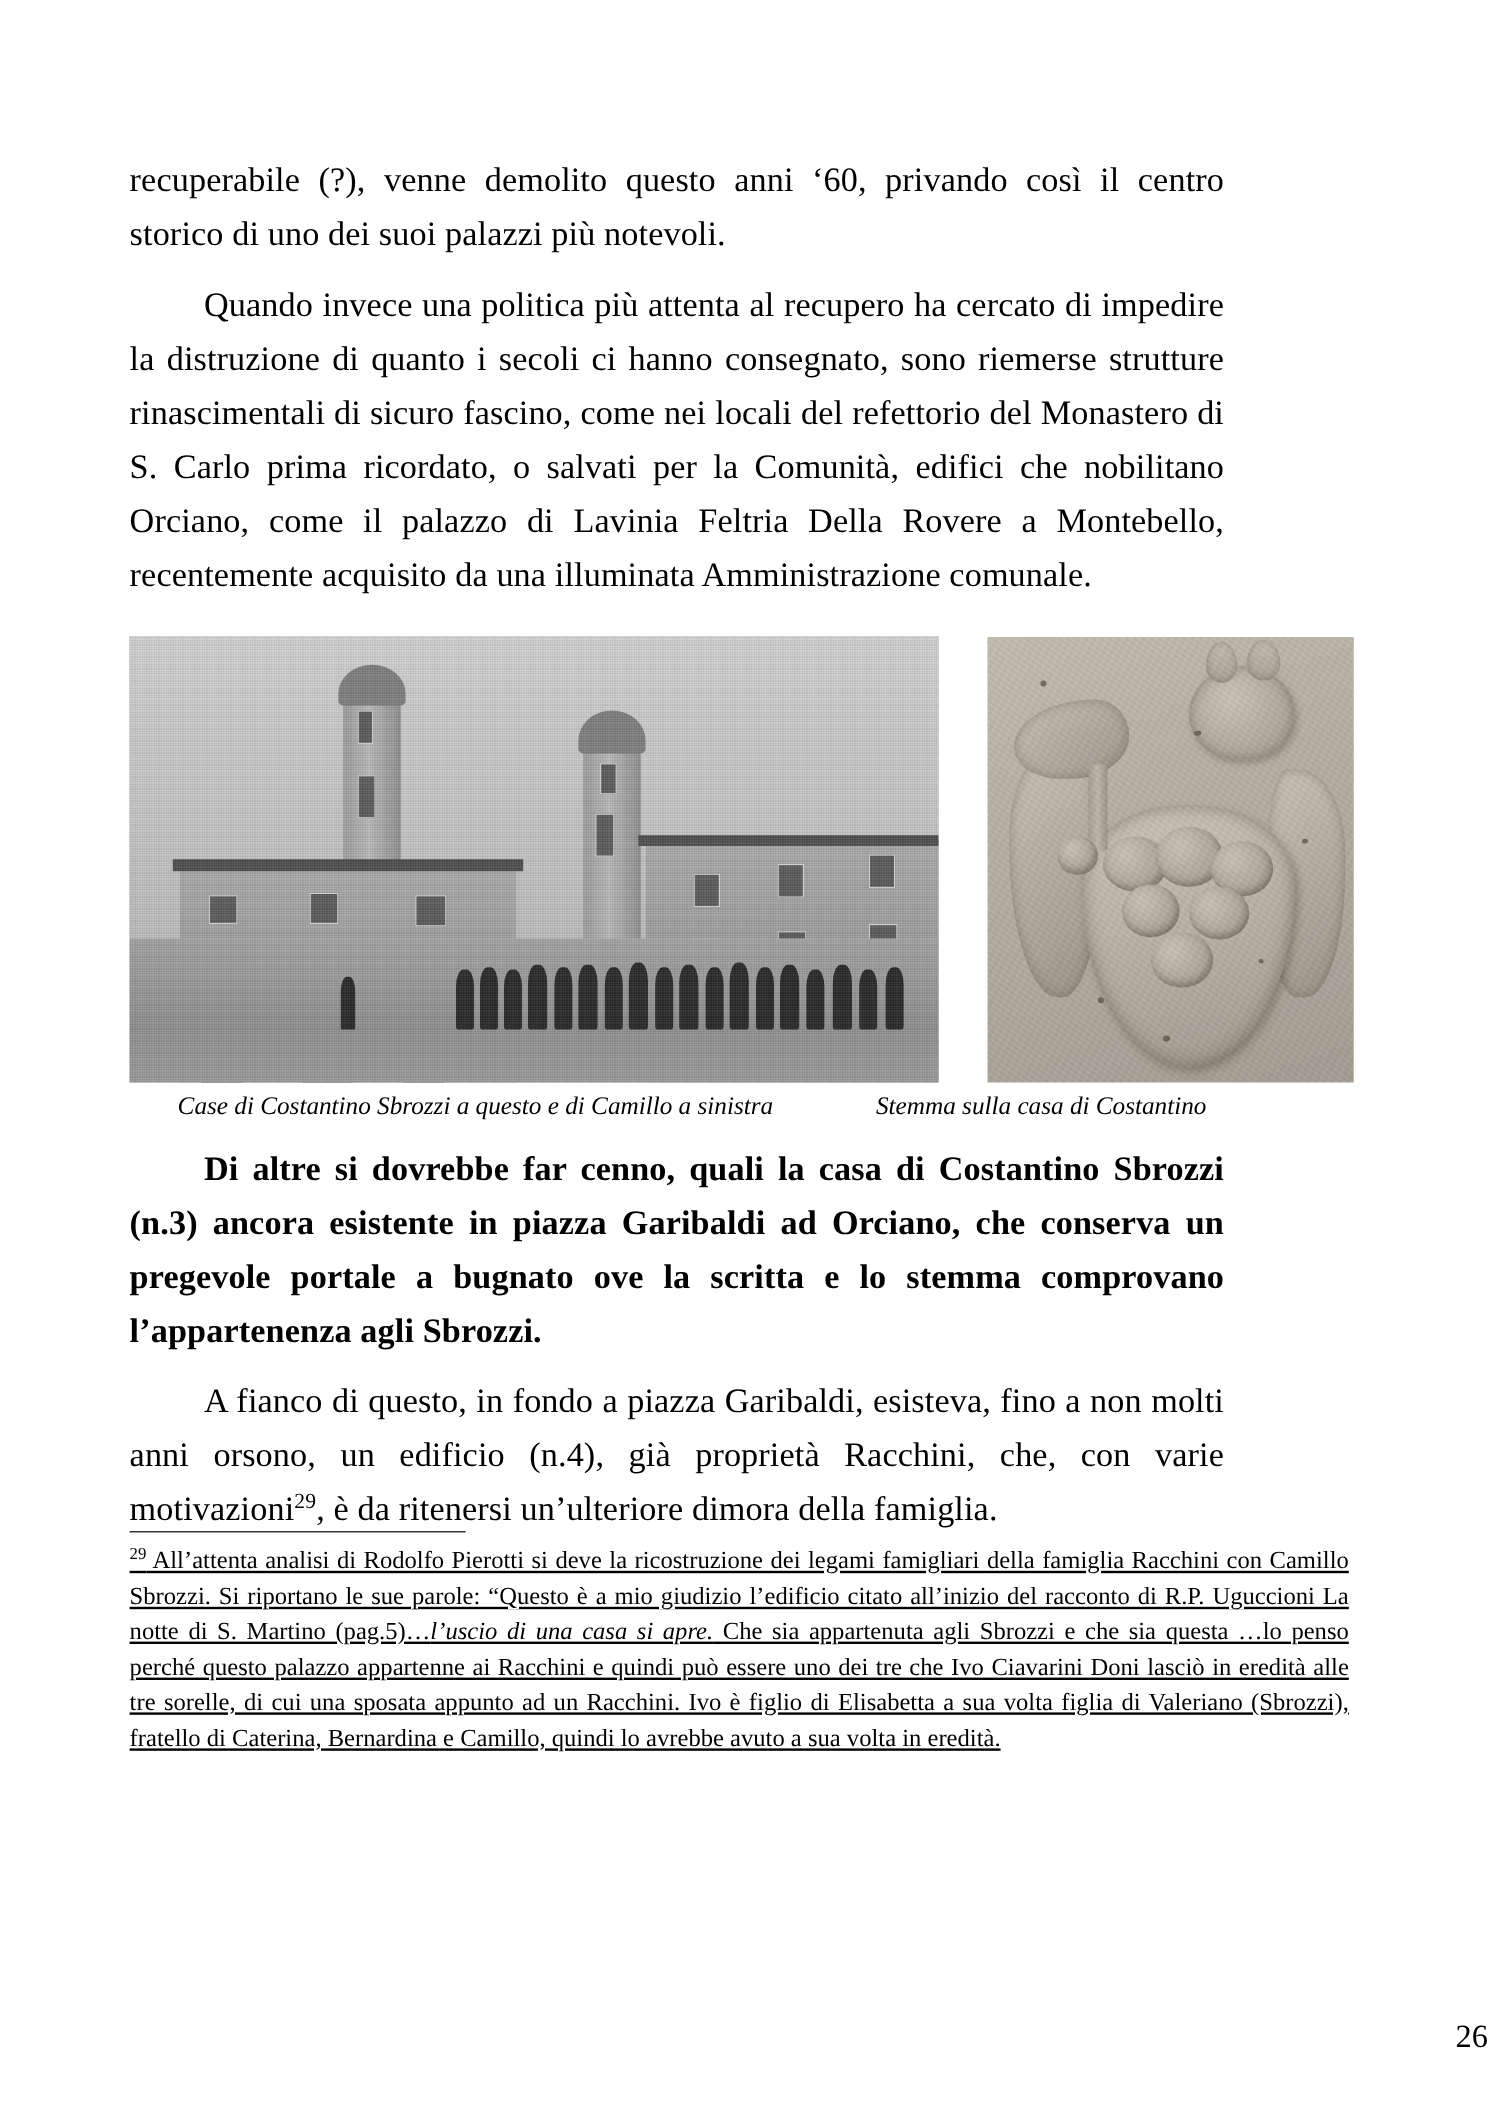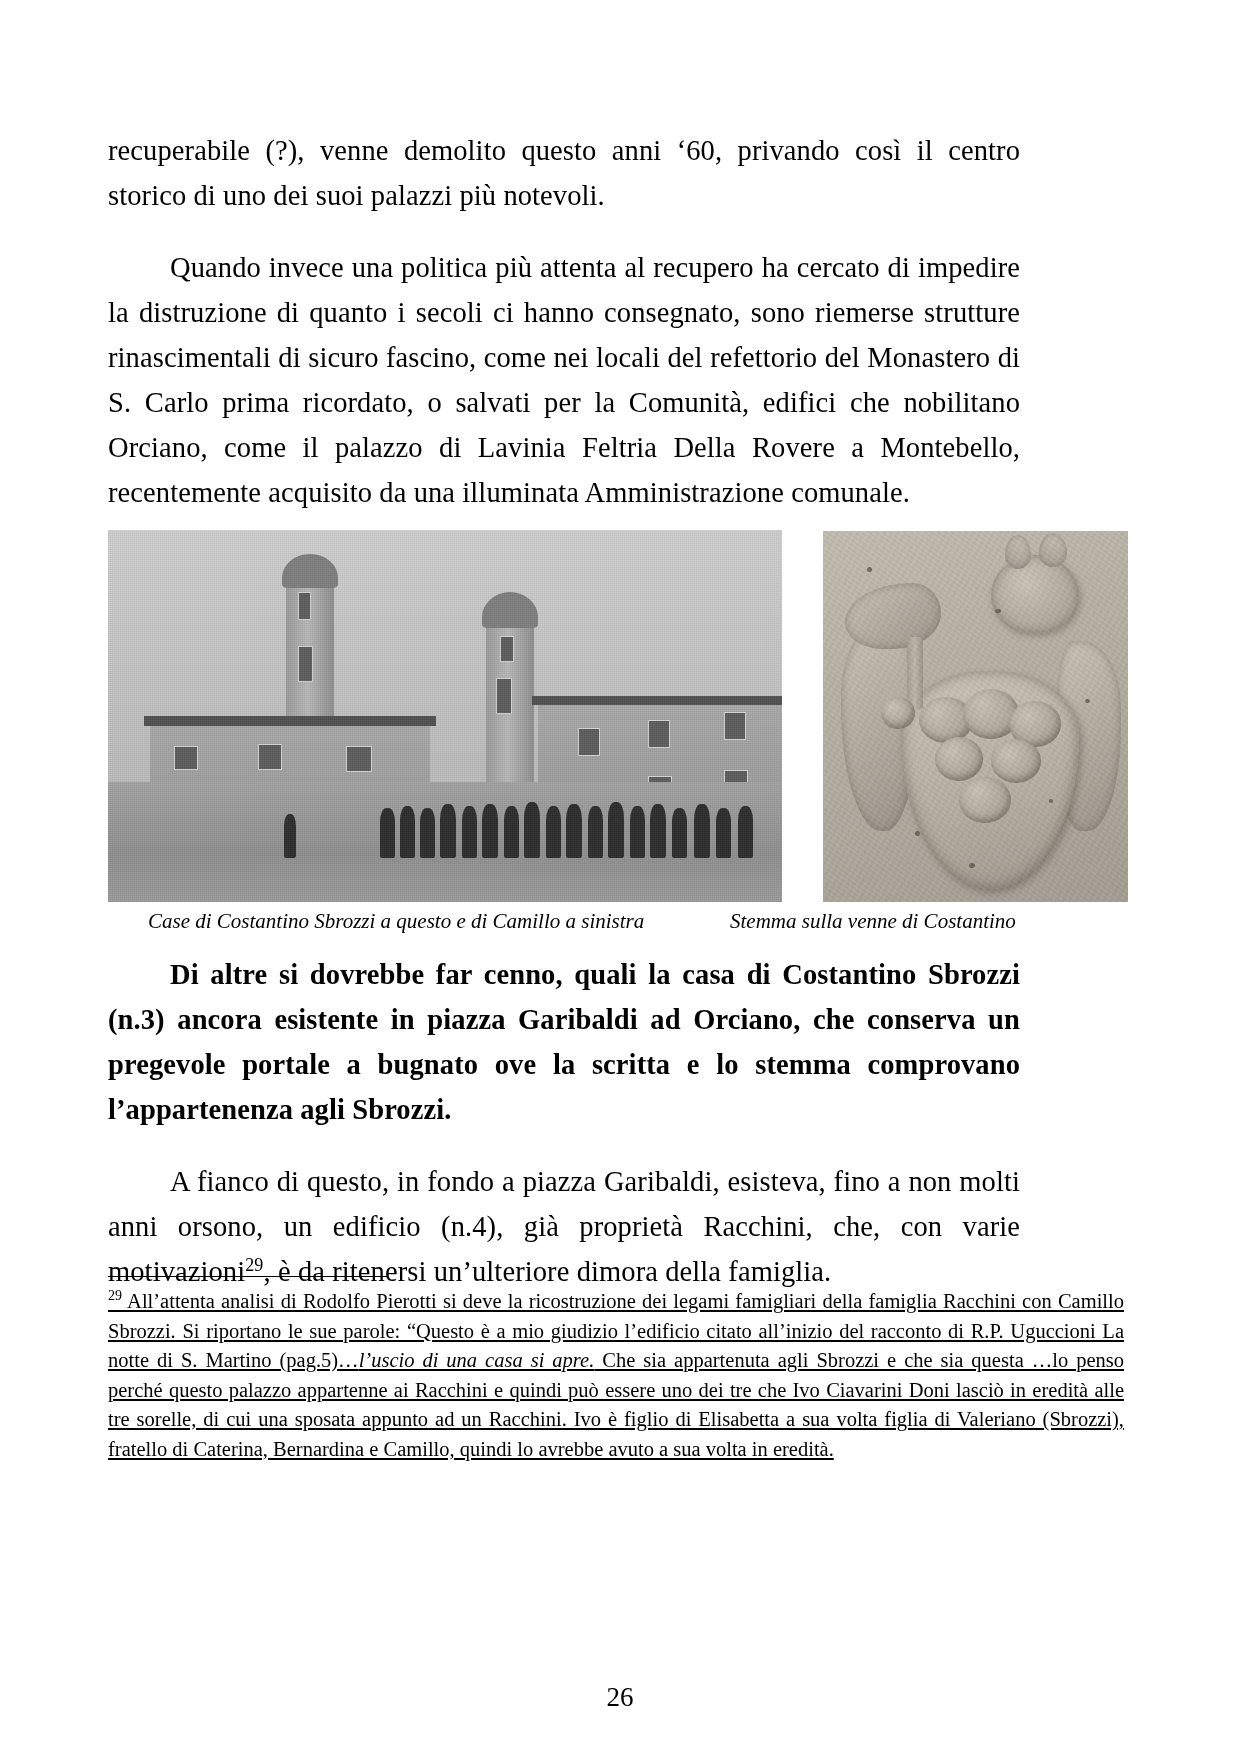--- a/index.html
+++ b/index.html
@@ -31,21 +31,21 @@
   p.body-par {
     margin: 0 0 0 0;
     font-size: 28.5px;
     line-height: 45px;
     text-align: justify;
     text-justify: inter-word;
     letter-spacing: 0.1px;
   }
   p.indent {
     text-indent: 62px;
-    margin-top: 27px;
+    margin-top: 14px;
   }
   .figures {
     position: absolute;
     left: 108px;
     top: 530px;
     width: 1020px;
     height: 372px;
   }
   .fig-left {
     position: absolute;
@@ -110,21 +110,21 @@
     font-size: 14px;
     vertical-align: super;
     line-height: 0;
   }
   .fn-italic { font-style: italic; }
   .page-number {
     position: absolute;
     left: 0;
     top: 1682px;
     width: 1240px;
-    text-align: center;
+    text-align: right;
     font-size: 27px;
   }
   sup.fnref {
     font-size: 18px;
     vertical-align: super;
     line-height: 0;
   }
 
   
   .photo1-sky {
@@ -337,21 +337,21 @@
       <div class="speck" style="left:226px; top:268px; width:4px; height:4px;"></div>
       <div class="speck" style="left:146px; top:332px; width:6px; height:5px;"></div>
       <div class="speck" style="left:262px; top:168px; width:5px; height:4px;"></div>
 
       <div class="stone-grain"></div>
     </div>
   </div>
 
   <div class="captions">
     <div class="cap cap-left">Case di Costantino Sbrozzi a questo e di Camillo a sinistra</div>
-    <div class="cap cap-right">Stemma sulla venne di Costantino</div>
+    <div class="cap cap-right">Stemma sulla casa di Costantino</div>
   </div>
 
   <div class="after-figs">
     <p class="body-par indent" style="margin-top:0;font-weight:bold;">Di altre si dovrebbe far cenno, quali la casa di Costantino Sbrozzi (n.3) ancora esistente in piazza Garibaldi ad Orciano, che conserva un pregevole portale a bugnato ove la scritta e lo stemma comprovano l’appartenenza agli Sbrozzi.</p>
     <p class="body-par indent"><span>A fianco di questo, in fondo a piazza Garibaldi, esisteva, fino a non molti anni orsono, un edificio (n.4), già proprietà Racchini, che, con varie motivazioni</span><sup class="fnref">29</sup><span>, è da ritenersi un’ulteriore dimora della famiglia.</span></p>
   </div>
 
   <div class="footnote-area">
     <div class="fn-rule"></div>
     <p class="fn-text"><sup>29</sup><span> All’attenta analisi di Rodolfo Pierotti si deve la ricostruzione dei legami famigliari della famiglia Racchini con Camillo Sbrozzi. Si riportano le sue parole: “Questo è a mio giudizio l’edificio citato all’inizio del racconto di R.P. Uguccioni La notte di S. Martino (pag.5)…</span><span class="fn-italic">l’uscio di una casa si apre.</span><span> Che sia appartenuta agli Sbrozzi e che sia questa …lo penso perché questo palazzo appartenne ai Racchini e quindi può essere uno dei tre che Ivo Ciavarini Doni lasciò in eredità alle tre sorelle, di cui una sposata appunto ad un Racchini. Ivo è figlio di Elisabetta a sua volta figlia di Valeriano (Sbrozzi), fratello di Caterina, Bernardina e Camillo, quindi lo avrebbe avuto a sua volta in eredità.</span></p>

